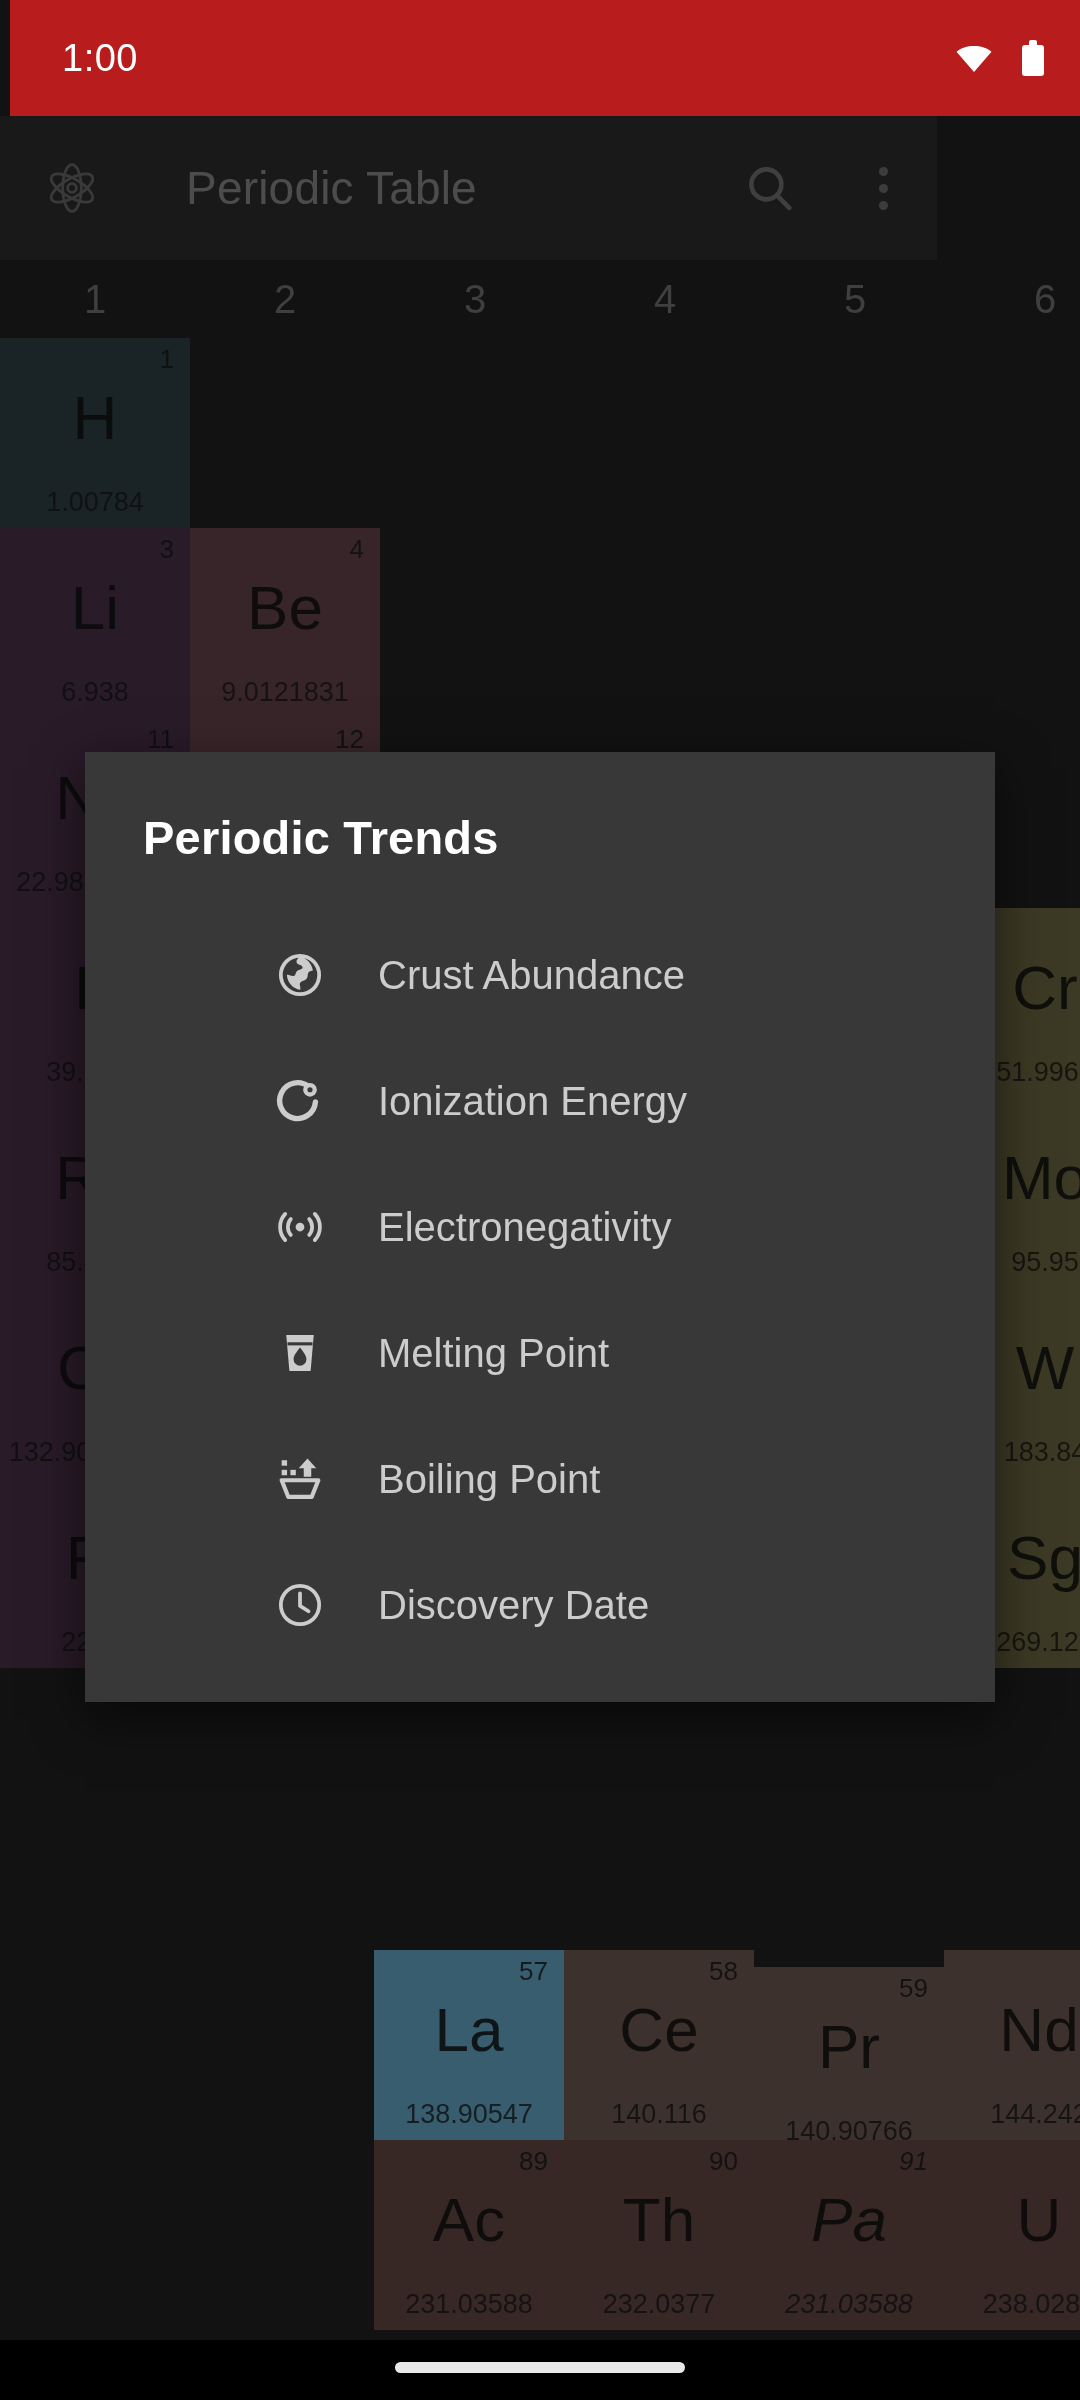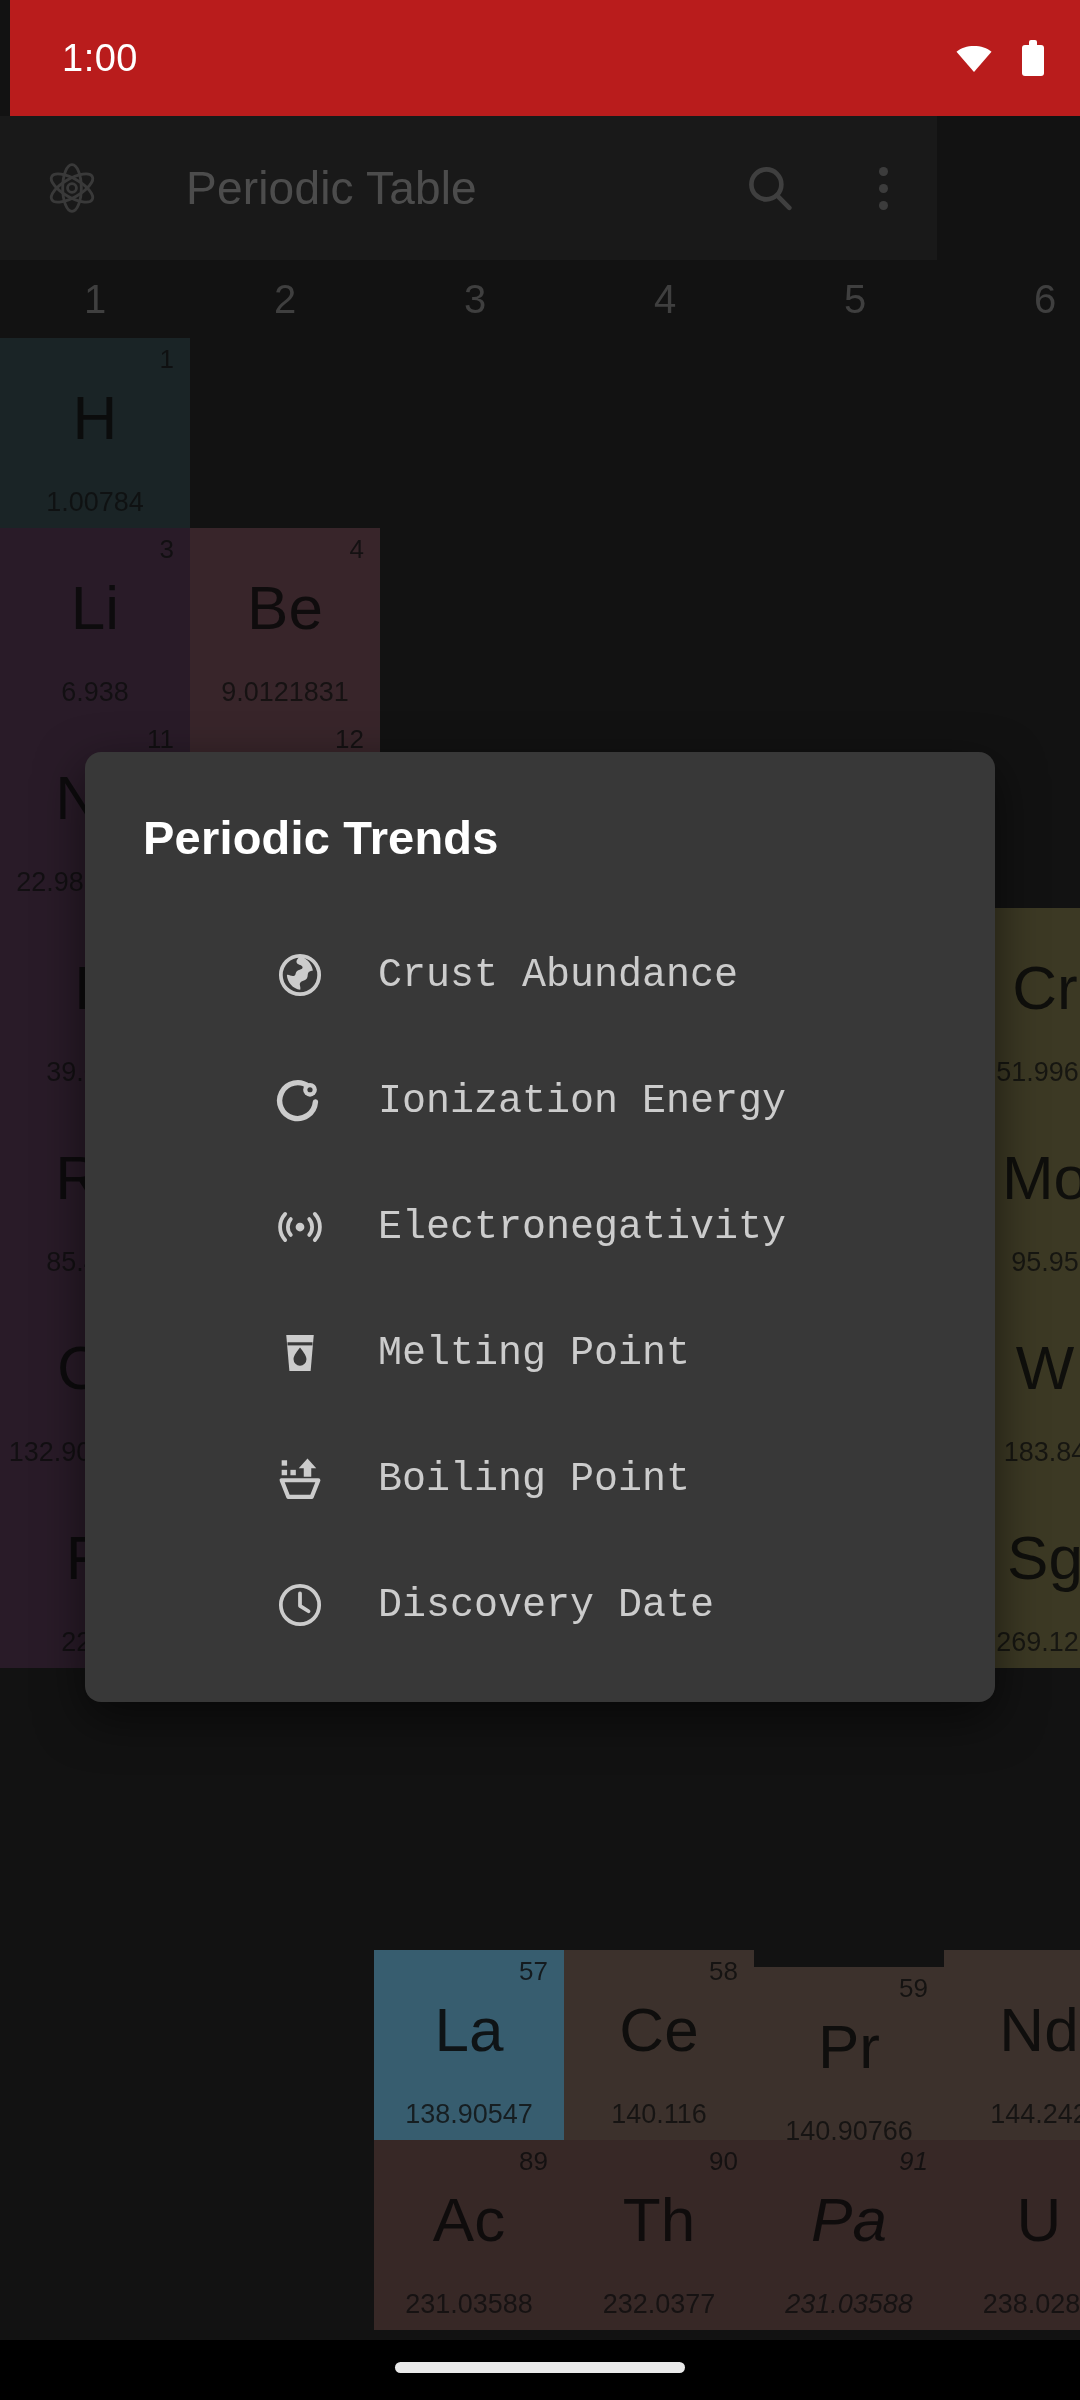--- a/index.html
+++ b/index.html
@@ -185,21 +185,21 @@
   }
 
   
   #dialog {
     position: absolute;
     left: 85px;
     top: 752px;
     width: 910px;
     height: 950px;
     background: #383838;
-    border-radius: 16px;
+    border-radius: 0;
     box-shadow: 0 16px 48px rgba(0,0,0,.55);
     z-index: 30;
   }
   #dialog-title {
     position: absolute;
     left: 58px;
     top: 58px;
     color: #ffffff;
     font-size: 47px;
     font-weight: bold;
@@ -208,21 +208,20 @@
   #trend-list {
     position: absolute;
     left: 0; right: 0;
     top: 160px;
   }
   .trend-item {
     position: relative;
     height: 126px;
     display: flex;
     align-items: center;
-    font-family: Liberation Mono, monospace;
   }
   .trend-icon {
     position: absolute;
     left: 188px;
     width: 54px; height: 54px;
     display: flex;
     align-items: center;
     justify-content: center;
   }
   .trend-icon svg { display: block; }

